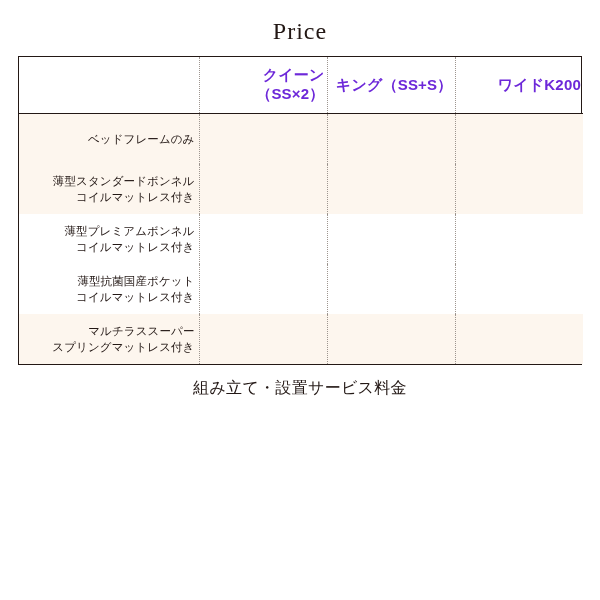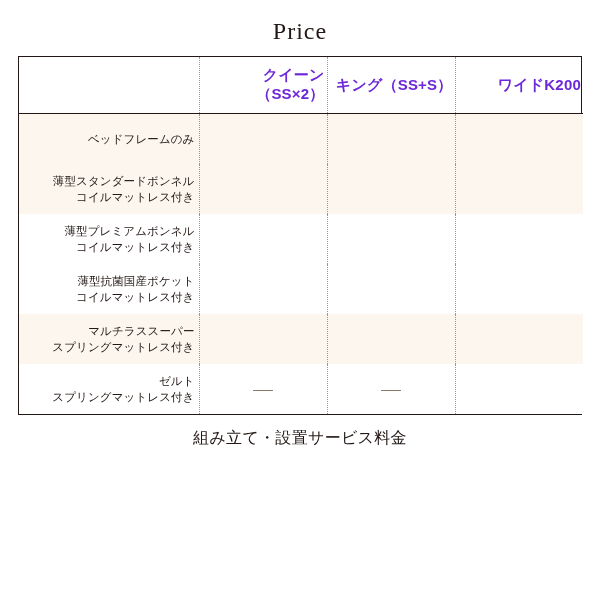--- a/index.html
+++ b/index.html
@@ -170,29 +170,20 @@
         <tr class="shaded">
           <th class="rowhead">
             <span class="rowhead-line">マルチラススーパー</span>
             <span class="rowhead-line">スプリングマットレス付き</span>
           </th>
           <td><span></span></td>
           <td><span></span></td>
           <td><span></span></td>
         </tr>
 
-        <tr class="plain">
-          <th class="rowhead">
-            <span class="rowhead-line">ゼルト</span>
-            <span class="rowhead-line">スプリングマットレス付き</span>
-          </th>
-          <td><span class="dash"></span></td>
-          <td><span class="dash"></span></td>
-          <td><span></span></td>
-        </tr>
 
 
       </tbody>
     </table>
   </div>
 
   <div class="footer-note">組み立て・設置サービス料金</div>
 
 </div>
 

